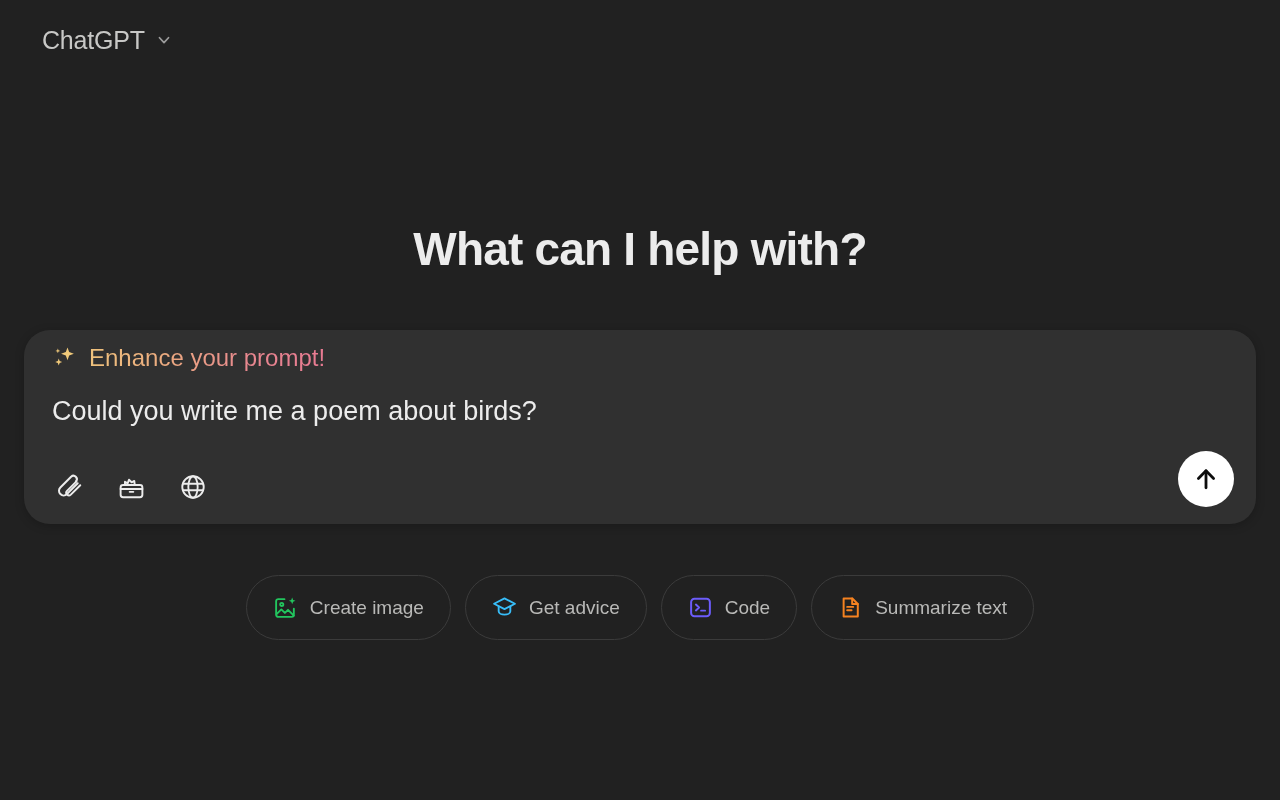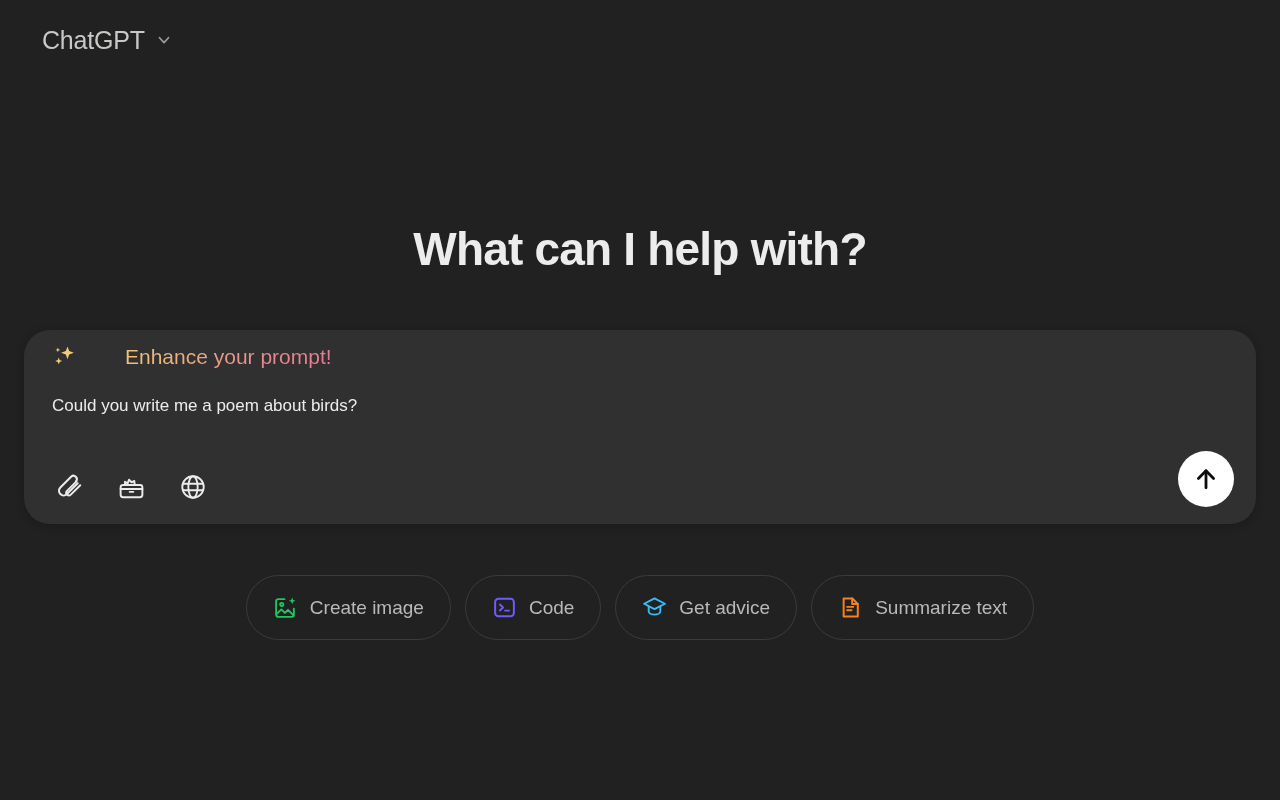--- a/index.html
+++ b/index.html
@@ -77,36 +77,35 @@
     top:14px;
     display:flex;
     align-items:center;
     gap:11px;
     cursor:pointer;
   }
   .sparkle-icon{
     width:26px;height:26px;display:block;
   }
   .enhance-label{
-    font-size:21px;
+    font-size:24px;
     font-weight:400;
     background:linear-gradient(90deg,#efc27c 0%, #ecab80 32%, #e8878f 68%, #e87a92 100%);
     -webkit-background-clip:text;
     background-clip:text;
     color:transparent;
     -webkit-text-fill-color:transparent;
     white-space:nowrap;
-    margin-left:36px;
   }
 
   .prompt-text{
     position:absolute;
     left:28px;
     top:66px;
-    font-size:17px;
+    font-size:27px;
     color:#ececec;
     white-space:nowrap;
   }
 
   .tool-row{
     position:absolute;
     left:28px;
     bottom:20px;
     display:flex;
     align-items:center;
@@ -248,37 +247,37 @@
           <circle cx="8.4" cy="9" r="1.5"></circle>
           <path d="M3.4 18.4l4.6-4.6 3.4 3.4 3-3 5.6 5.6"></path>
           <path d="M18.4 2.4l.9 2.3 2.3.9-2.3.9-.9 2.3-.9-2.3-2.3-.9 2.3-.9z" fill="#22c55e" stroke="none"></path>
         </svg>
       </span>
       <span class="chip-label">Create image</span>
     </div>
 
     <div class="chip">
       <span>
+        <svg width="25" height="25" viewBox="0 0 24 24" fill="none" stroke="#38bdf8" stroke-width="1.8" stroke-linecap="round" stroke-linejoin="round">
+          <path d="M12 3.2L22 8.4l-10 5.2L2 8.4z"></path>
+          <path d="M6.4 10.9v4.6c0 1.9 2.6 3.3 5.6 3.3s5.6-1.4 5.6-3.3v-4.6"></path>
+        </svg>
+      </span>
+      <span class="chip-label">Get advice</span>
+    </div>
+
+    <div class="chip">
+      <span>
         <svg width="25" height="25" viewBox="0 0 24 24" fill="none" stroke="#6c5cfa" stroke-width="1.9" stroke-linecap="round" stroke-linejoin="round">
           <rect x="3" y="3.6" width="18" height="16.8" rx="3.2"></rect>
           <polyline points="7.6 9.2 10.6 12 7.6 14.8"></polyline>
           <line x1="12.6" y1="15" x2="16.4" y2="15"></line>
         </svg>
       </span>
       <span class="chip-label">Code</span>
-    </div>
-
-    <div class="chip">
-      <span>
-        <svg width="25" height="25" viewBox="0 0 24 24" fill="none" stroke="#38bdf8" stroke-width="1.8" stroke-linecap="round" stroke-linejoin="round">
-          <path d="M12 3.2L22 8.4l-10 5.2L2 8.4z"></path>
-          <path d="M6.4 10.9v4.6c0 1.9 2.6 3.3 5.6 3.3s5.6-1.4 5.6-3.3v-4.6"></path>
-        </svg>
-      </span>
-      <span class="chip-label">Get advice</span>
     </div>
 
 
     <div class="chip">
       <span>
         <svg width="25" height="25" viewBox="0 0 24 24" fill="none" stroke="#f58220" stroke-width="1.9" stroke-linecap="round" stroke-linejoin="round">
           <path d="M5.4 3.4h8.4L19 8.6V20.6H5.4z"></path>
           <path d="M13.6 3.4v5.2H19"></path>
           <line x1="8.8" y1="11.4" x2="14.6" y2="11.4"></line>
           <line x1="8.8" y1="14.6" x2="13" y2="14.6"></line>

